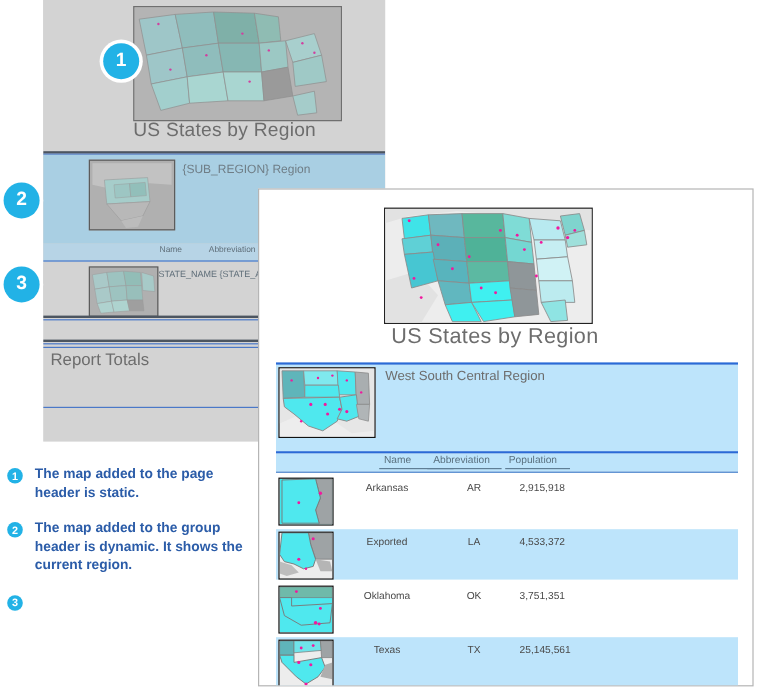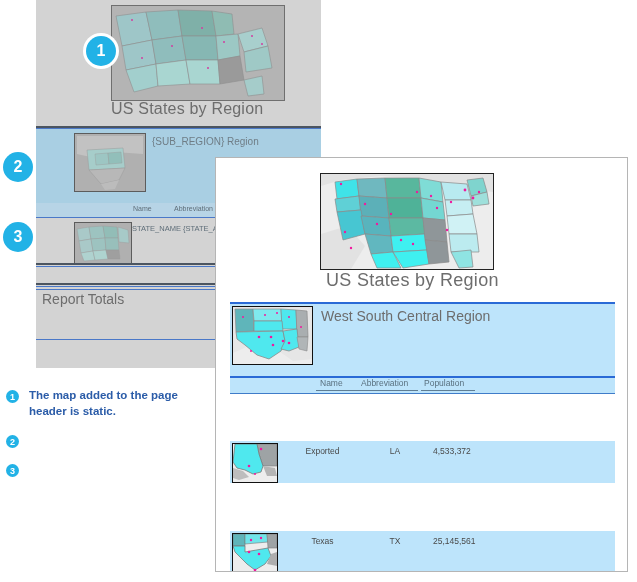--- a/index.html
+++ b/index.html
@@ -192,21 +192,21 @@
   }
   .pv-group-map {
     position: absolute; left: 16px; top: 148px;
     width: 79px; height: 57px;
     border: 1px solid #111111;
     background: #ededed;
     overflow: hidden;
   }
   .pv-group-title {
     position: absolute; left: 105px; top: 150px;
-    font-size: 14px; color: #6d6d6d;
+    font-size: 11px; color: #6d6d6d;
   }
   .pv-colhdr-band {
     position: absolute; left: 14px; top: 220px;
     width: 385px; height: 15px;
     background: #bde4fb;
   }
   .pv-colhdr {
     position: absolute; top: 220px;
     font-size: 8.5px; color: #59707f;
   }
@@ -334,20 +334,21 @@
 <div class="badge-lg b2">2</div>
 <div class="badge-lg b3">3</div>
 
 <div class="captions">
   <div class="caption">
     <div class="cap-badge">1</div>
     <div class="cap-text">The map added to the page header is static.</div>
   </div>
   <div class="caption">
     <div class="cap-badge">2</div>
+    <div class="cap-text">The map added to the group header is dynamic. It shows the current region.</div>
   </div>
   <div class="caption">
     <div class="cap-badge">3</div>
   </div>
 </div>
 
 <div class="preview">
 
   <div class="pv-map-big">
     <svg class="mapsvg" viewBox="0 0 172 95" preserveAspectRatio="none">
@@ -450,39 +451,69 @@
 
   <div class="pv-colhdr-band"></div>
   <div class="pv-colhdr" style="left:104px;">Name</div>
   <div class="pv-colhdr" style="left:145px;">Abbreviation</div>
   <div class="pv-colhdr" style="left:208px;">Population</div>
   <div class="pv-col-underline" style="left:100px; width:62px;"></div>
   <div class="pv-col-underline" style="left:140px; width:62px;"></div>
   <div class="pv-col-underline" style="left:205px; width:54px;"></div>
   <div class="pv-blue-rule" style="top:235px; height:1px; background:#3f7cc9;"></div>
 
+  <div class="pv-row" style="top:238px;">
+    <div class="pv-row-map">
+      <svg class="mapsvg" viewBox="0 0 44 38" preserveAspectRatio="none">
+        <rect width="44" height="38" fill="#3fe8ee"></rect>
+        <path d="M30 0 L44 0 L44 38 L33 38 L30 26 L34 16 Z" fill="#9ea3a5" stroke="#7a7a7a" stroke-width="0.6"></path>
+        <path d="M2 1 L30 0 L34 16 L30 26 L33 37 L2 37 Z" fill="#4fe8ee" stroke="#7a7a7a" stroke-width="0.8"></path>
+        <circle cx="16" cy="20" r="1.2" fill="#f0199f"></circle>
+        <circle cx="34" cy="12" r="1.4" fill="#f0199f"></circle>
+      </svg>
+    </div>
+    <div class="pv-cell name">Arkansas</div>
+    <div class="pv-cell abbr">AR</div>
+    <div class="pv-cell pop">2,915,918</div>
+  </div>
 
   <div class="pv-row alt" style="top:283px;">
     <div class="pv-row-map">
       <svg class="mapsvg" viewBox="0 0 44 38" preserveAspectRatio="none">
         <rect width="44" height="38" fill="#ededed"></rect>
         <path d="M24 0 L44 0 L44 22 L30 22 L26 10 Z" fill="#9ea3a5" stroke="#7a7a7a" stroke-width="0.6"></path>
         <path d="M2 0 L24 0 L26 10 L30 22 L28 28 L20 30 L12 26 L4 24 L0 18 Z" fill="#4fe8ee" stroke="#7a7a7a" stroke-width="0.8"></path>
         <path d="M0 24 L10 27 L16 33 L6 36 L0 34 Z" fill="#bdbdbd"></path>
         <path d="M30 22 L42 24 L44 32 L34 32 Z" fill="#b5b5b5"></path>
         <circle cx="16" cy="22" r="1.3" fill="#f0199f"></circle>
         <circle cx="28" cy="5" r="1.3" fill="#f0199f"></circle>
         <circle cx="22" cy="30" r="1" fill="#f0199f"></circle>
       </svg>
     </div>
     <div class="pv-cell name">Exported</div>
     <div class="pv-cell abbr">LA</div>
     <div class="pv-cell pop">4,533,372</div>
   </div>
 
+  <div class="pv-row" style="top:328px;">
+    <div class="pv-row-map">
+      <svg class="mapsvg" viewBox="0 0 44 38" preserveAspectRatio="none">
+        <rect width="44" height="38" fill="#4fe8ee"></rect>
+        <path d="M0 0 L44 0 L44 9 L0 9 Z" fill="#6fbaaa" stroke="#7a7a7a" stroke-width="0.6"></path>
+        <path d="M0 9 L10 9 L10 16 L44 14 L42 30 L18 32 L4 24 Z" fill="#4fe8ee" stroke="#7a7a7a" stroke-width="0.8"></path>
+        <circle cx="14" cy="4" r="1.2" fill="#f0199f"></circle>
+        <circle cx="34" cy="18" r="1.2" fill="#f0199f"></circle>
+        <circle cx="30" cy="30" r="1.5" fill="#f0199f"></circle>
+        <circle cx="33" cy="31" r="1.2" fill="#f0199f"></circle>
+      </svg>
+    </div>
+    <div class="pv-cell name">Oklahoma</div>
+    <div class="pv-cell abbr">OK</div>
+    <div class="pv-cell pop">3,751,351</div>
+  </div>
 
   <div class="pv-row alt" style="top:373px;">
     <div class="pv-row-map">
       <svg class="mapsvg" viewBox="0 0 44 38" preserveAspectRatio="none">
         <rect width="44" height="38" fill="#ededed"></rect>
         <path d="M0 0 L12 0 L12 12 L0 12 Z" fill="#5fb5ba" stroke="#7a7a7a" stroke-width="0.6"></path>
         <path d="M12 0 L34 0 L35 8 L12 10 Z" fill="#6fe4ea" stroke="#7a7a7a" stroke-width="0.6"></path>
         <path d="M34 0 L44 0 L44 14 L35 14 Z" fill="#9ea3a5" stroke="#7a7a7a" stroke-width="0.6"></path>
         <path d="M0 12 L12 12 L12 18 L35 14 L38 22 L32 30 L22 36 L14 30 L6 22 L2 18 Z" fill="#4fe8ee" stroke="#7a7a7a" stroke-width="0.8"></path>
         <path d="M38 20 L44 18 L44 32 L34 30 Z" fill="#aeaeae"></path>

